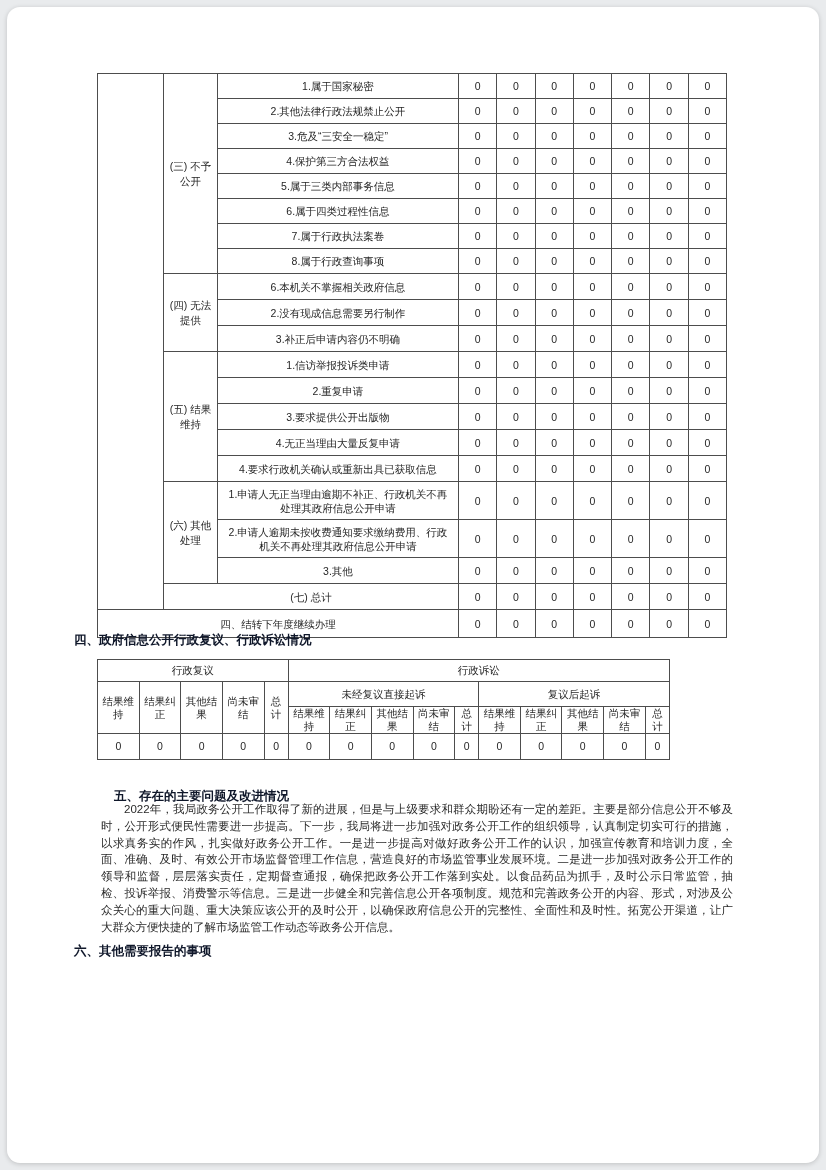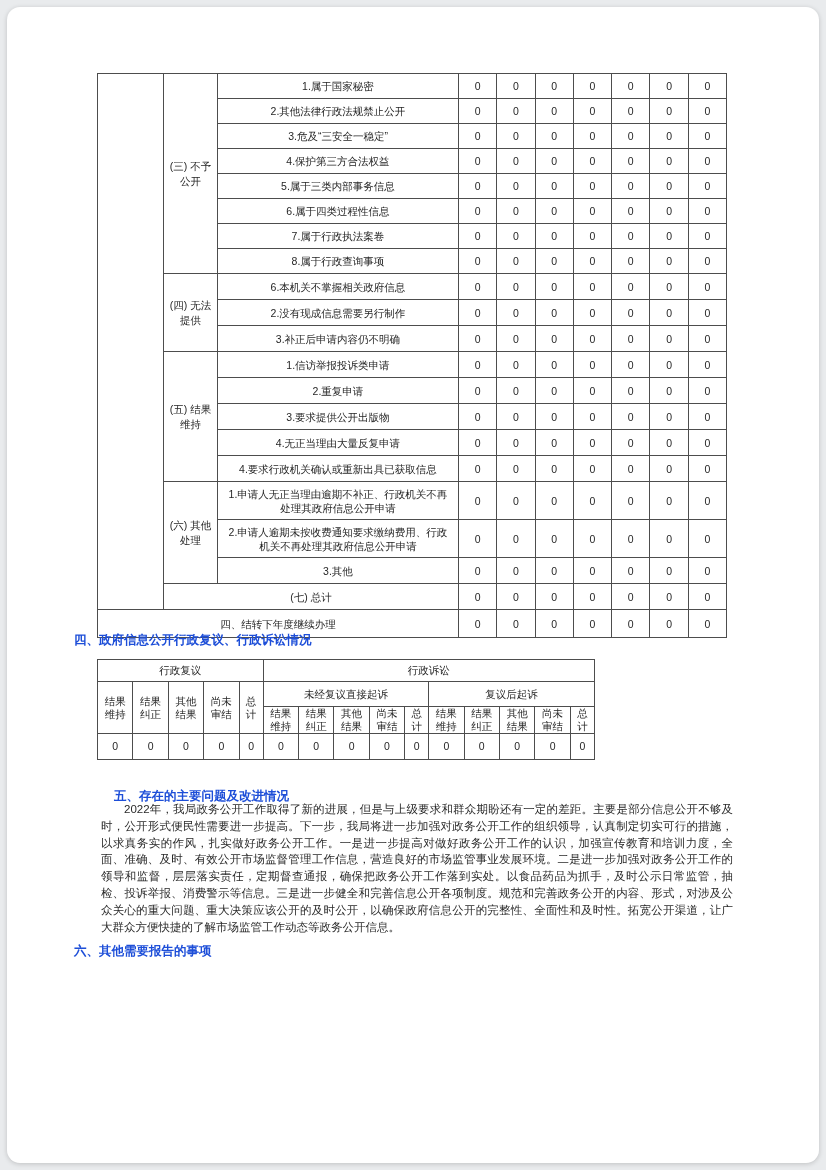--- a/index.html
+++ b/index.html
@@ -22,29 +22,29 @@
   }
   
   .t1{position:absolute;left:90px;top:66px;width:630px;font-size:10.5px;line-height:14px;}
   .t1 tr.s{height:25px;}
   .t1 tr.m{height:26px;}
   .t1 tr.d{height:38px;}
   .t1 tr.c{height:28px;}
   .c-cat{line-height:15px;padding:0 4px;}
   .c-label{padding:0 6px;}
   
-  .t2{position:absolute;left:90px;top:652px;width:498px;font-size:10.5px;line-height:13px;}
+  .t2{position:absolute;left:90px;top:652px;width:573px;font-size:10.5px;line-height:13px;}
   .t2 tr.h1{height:22px;}
   .t2 tr.h2{height:25px;}
   .t2 tr.h3{height:25px;}
   .t2 tr.dv{height:26px;}
   
   .sec-heading{
     position:absolute;left:67px;
-    font-size:12.5px;font-weight:bold;color:#1d4ed8;line-height:15px;
+    font-size:12.5px;font-weight:bold;color:#0f172a;line-height:15px;
   }
   .body-para{
     position:absolute;left:90px;width:632px;
     font-size:11.5px;line-height:16.8px;color:#2a2a2a;
     text-align:justify;text-indent:2em;margin:4px;
   }
   #h4{top:626px;}
   #h5{top:782px;margin-left:40px;}
   #p5{top:790px;}
   #h6{top:937px;}

